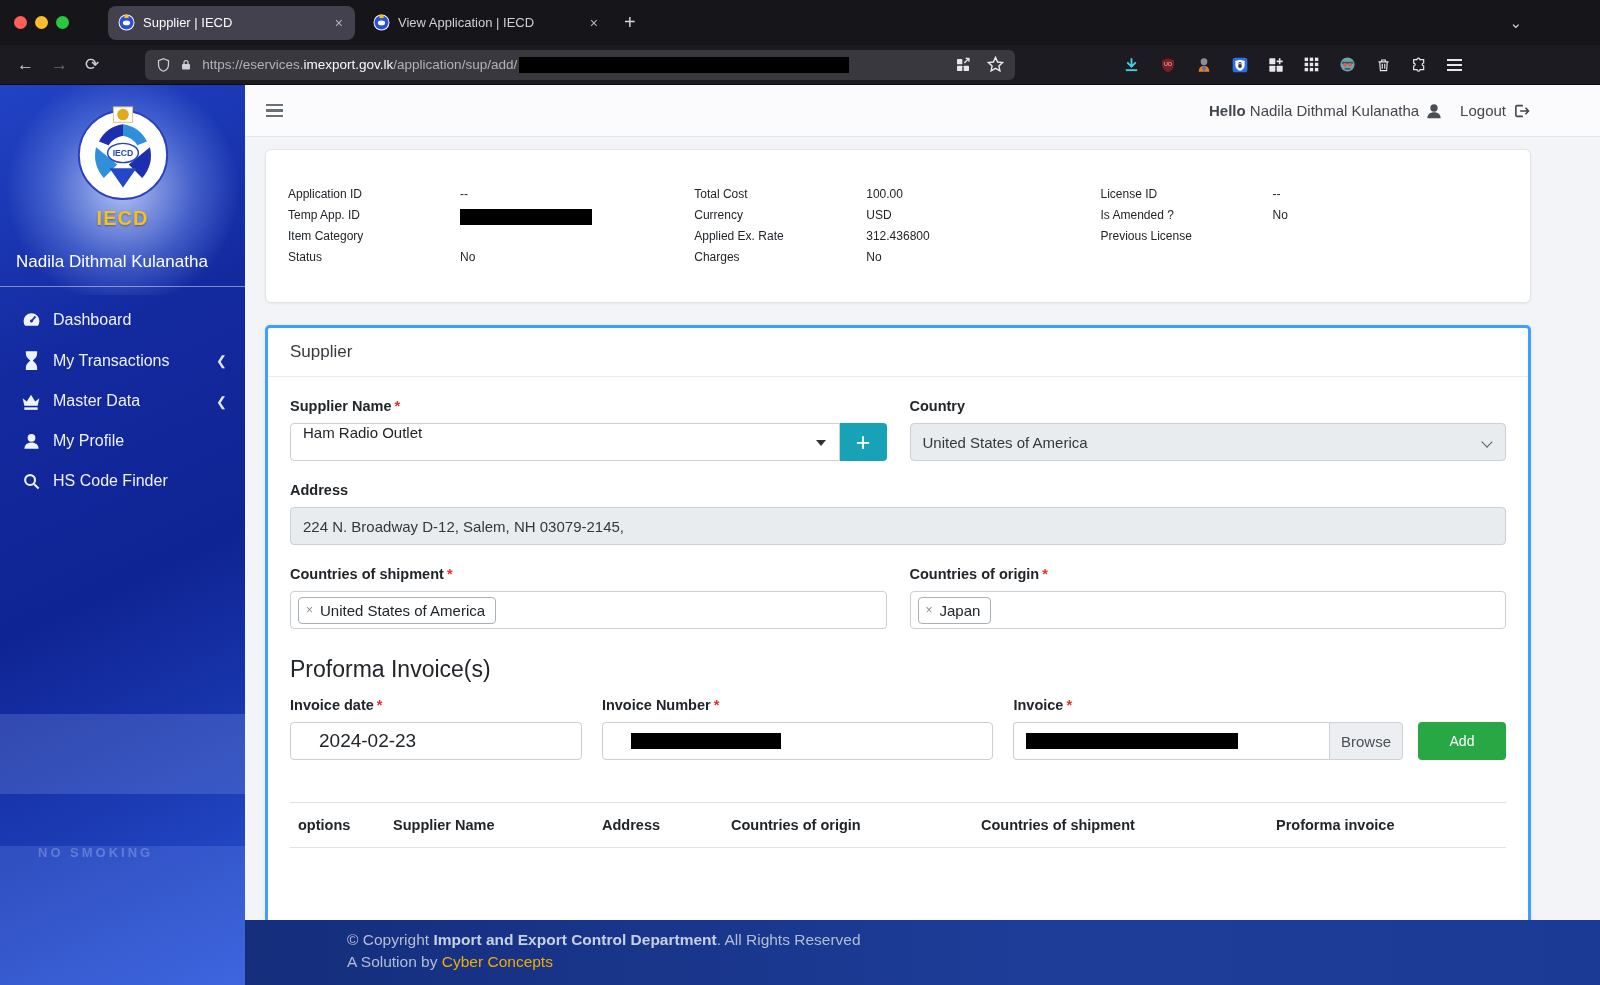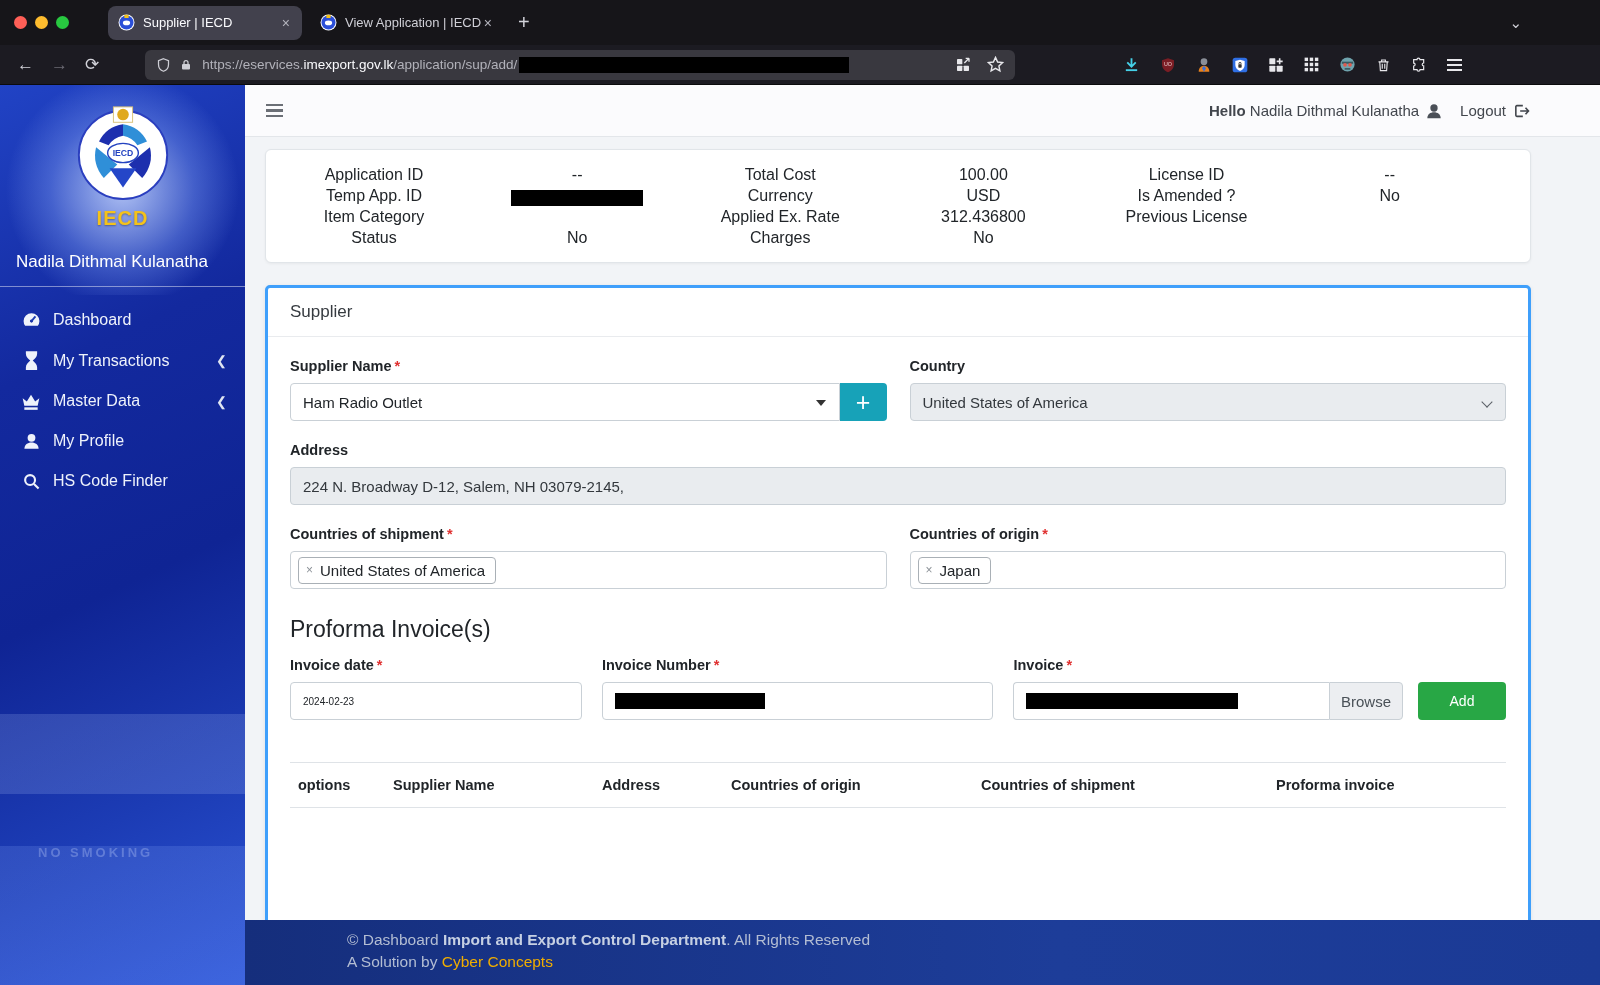--- a/index.html
+++ b/index.html
@@ -4,21 +4,21 @@
 <style>
   * { margin:0; padding:0; box-sizing:border-box; }
   html,body { width:1600px; height:985px; overflow:hidden; font-family:"Liberation Sans",sans-serif; background:#f2f4f7; }
 
   
   .chrome { background:#1c1b22; }
   .tabbar { height:45px; display:flex; align-items:center; background:#161519; }
   .traffic { display:flex; gap:8px; margin-left:14px; width:78px; }
   .dot { width:13px; height:13px; border-radius:50%; }
   .dot.red{background:#ff5f57;} .dot.yellow{background:#febc2e;} .dot.green{background:#28c840;}
-  .tab { width:194px; height:34px; display:flex; align-items:center; padding:0 10px; border-radius:8px; color:#cfcfd6; font-size:13px; }
+  .tab { width:247px; height:34px; display:flex; align-items:center; padding:0 10px; border-radius:8px; color:#cfcfd6; font-size:13px; }
   .tab.active { background:#42414d; color:#fbfbfe; margin-left:16px; }
   .tab + .tab { margin-left:8px; }
   .tab .favicon { width:17px; height:17px; flex:0 0 auto; }
   .tab-title { flex:1; margin-left:8px; white-space:nowrap; overflow:hidden; }
   .tab-close { color:#b4b4bd; font-size:14px; padding:0 2px; }
   .newtab { color:#d3d3da; font-size:20px; margin-left:14px; }
   .alltabs { margin-left:auto; margin-right:78px; color:#d3d3da; font-size:15px; }
   .toolbar { height:40px; display:flex; align-items:center; background:#1c1b22; border-bottom:1px solid #0b0b0d; }
   .navbtn { color:#d3d3da; font-size:17px; margin-left:17px; }
   .navbtn.dim { color:#6b6a73; }
@@ -60,51 +60,51 @@
   .burger i { display:block; width:17px; height:2.5px; background:#6b6f76; }
   .top-right { margin-left:auto; display:flex; align-items:center; margin-right:70px; color:#42464d; font-size:15px; }
   .hello-b { font-weight:700; }
   .top-right .icon { margin-left:7px; display:flex; }
   .logout { margin-left:18px; display:flex; align-items:center; color:#42464d; }
 
   .content { flex:1; padding:12px 69px 0 20px; overflow:hidden; }
   .card { background:#fff; border:1px solid #e1e5e9; border-radius:6px; box-shadow:0 1px 3px rgba(0,0,0,.05); }
 
   
-  .summary { display:flex; padding:14px 22px; font-size:16px; color:#212529;text-align:center; }
+  .summary { display:flex; padding:34px 22px; font-size:12px; color:#212529; }
   .sum-col { width:33.3%; }
   .sum-row { display:flex; line-height:21px; }
   .sum-label { width:172px; flex:0 0 auto; }
   .sum-value { flex:1; }
   .redact { background:#000; height:16px; display:inline-block; vertical-align:middle; }
   .redact.temp { width:132px; margin-top:2px; }
 
   
   .supplier-card { margin-top:22px; border:3px solid #3f9ffb; border-radius:5px; background:#fff; height:730px; box-shadow:0 1px 4px rgba(0,0,0,.08); }
   .sc-header { padding:14px 22px; font-size:17px; color:#363b40; border-bottom:1px solid #e9ebee; }
   .sc-body { padding:21px 22px; }
   .form-grid2 { display:flex; gap:23px; }
   .fcol { flex:1; min-width:0; }
   .flabel { font-weight:700; font-size:14.5px; color:#212529; margin-bottom:9px; }
   .req { color:#e03131; margin-left:3px; }
   .select-row { display:flex; }
-  .sel { flex:1; height:38px; border:1px solid #c9d0d6; border-radius:4px 0 0 4px; background:#fff; display:flex; align-items:center; padding:0 12px; font-size:15px; color:#212529; position:relative; }
+  .sel { flex:1; height:38px; border:1px solid #c9d0d6; border-radius:4px 0 0 4px; background:#fff; display:flex; align-items:flex-start; padding:0 12px; font-size:15px; color:#212529; position:relative; }
   .caret { position:absolute; right:13px; top:16px; width:0; height:0; border-left:5px solid transparent; border-right:5px solid transparent; border-top:6px solid #333; }
   .chev-down { position:absolute; right:14px; top:14px; width:8px; height:8px; border-right:1.6px solid #5a5f66; border-bottom:1.6px solid #5a5f66; transform:rotate(45deg); }
   .plus-btn { width:47px; height:38px; background:#17a2b8; color:#fff; border:none; border-radius:0 4px 4px 0; font-size:25px; line-height:1; display:flex; align-items:center; justify-content:center; }
   .field-dis { height:38px; border:1px solid #c9d0d6; border-radius:4px; background:#e9ecef; display:flex; align-items:center; padding:0 12px; font-size:15px; color:#33383d; position:relative; }
   .mt { margin-top:21px; }
   .ms-box { min-height:38px; border:1px solid #c9d0d6; border-radius:4px; background:#fff; padding:3px 4px; display:flex; align-items:center; }
   .tag { display:inline-flex; align-items:center; border:1px solid #a9b0b6; border-radius:4px; background:#fff; padding:4px 10px 4px 7px; font-size:15px; color:#212529; margin-left:3px; }
   .tag-x { color:#8b9197; font-size:12px; margin-right:7px; }
   .proforma-h { font-size:23px; color:#212529; font-weight:400; margin:27px 0 14px; }
   .inv-row { display:flex; gap:15px; }
   .inv-block { display:flex; flex-direction:column; }
   .w-date { width:293px; } .w-num { width:393px; margin-left:5px; } .w-file { width:391px; margin-left:5px; }
-  .inp { height:38px; border:1px solid #c9d0d6; border-radius:4px; background:#fff; display:flex; align-items:center; padding:0 12px; font-size:10px; color:#212529; }
+  .inp { height:38px; border:1px solid #c9d0d6; border-radius:4px; background:#fff; display:flex; align-items:center; padding:0 28px; font-size:19px; color:#212529; }
   .redact.num { width:150px; } .redact.file { width:212px; }
   .file-group { display:flex; }
   .file-box { flex:1; height:38px; border:1px solid #c9d0d6; border-right:none; border-radius:4px 0 0 4px; background:#fff; display:flex; align-items:center; padding:0 12px; }
   .browse { width:74px; height:38px; border:1px solid #c9d0d6; border-radius:0 4px 4px 0; background:#eceef1; color:#495057; font-size:15px; display:flex; align-items:center; justify-content:center; }
   .add-wrap { margin-left:auto; display:flex; flex-direction:column; justify-content:flex-end; }
   .add-btn { width:88px; height:38px; background:#28a745; color:#fff; border:none; border-radius:4px; font-size:14px; display:flex; align-items:center; justify-content:center; }
   .sup-table { width:100%; margin-top:42px; border-collapse:collapse; font-size:14.5px; color:#212529; }
   .sup-table th { font-weight:700; text-align:left; padding:14px 8px; border-top:1px solid #dfe3e7; border-bottom:1px solid #dfe3e7; white-space:nowrap; }
   .th-options{width:95px;} .th-name{width:209px;} .th-addr{width:129px;} .th-origin{width:250px;} .th-ship{width:295px;}
 
@@ -490,18 +490,18 @@
               </tr>
             </thead>
             <tbody></tbody>
           </table>
 
         </div>
       </div>
     </div>
 
     <div class="footer">
-      <div><span>© Dashboard </span><span class="b">Import and Export Control Department</span><span>. All Rights Reserved</span></div>
+      <div><span>© Copyright </span><span class="b">Import and Export Control Department</span><span>. All Rights Reserved</span></div>
       <div class="footer-line2"><span>A Solution by </span><a class="footer-link">Cyber Concepts</a></div>
     </div>
 
   </div>
 </div>
 
 </body></html>

